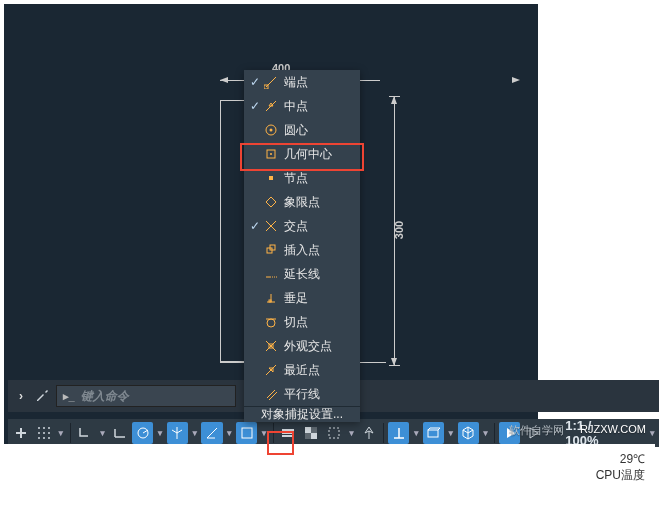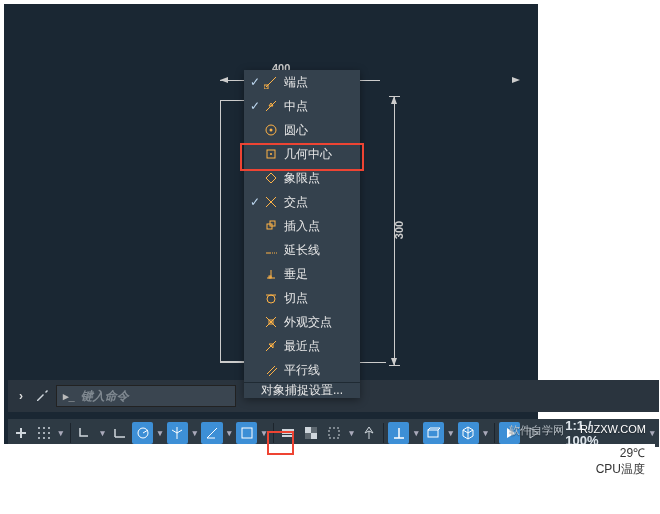--- a/index.html
+++ b/index.html
@@ -158,21 +158,21 @@
   .statusbar .drop { width:10px; font-size:9px; color:#aab; text-align:center; }
   .statusbar .zoom {
     padding: 0 20px; font-size: 13px; color:#dfe6ec;
   }
   
   .tempbar {
     position: absolute;
     left: 4px; top: 444px; width: 651px; height: 40px;
     background: #ffffff;
     display: flex; flex-direction: column;
-    align-items: flex-end; justify-content: flex-start;
+    align-items: flex-end; justify-content: flex-end;
     padding-right: 10px;
     color: #333;
     font-size: 12px;
   }
   
   .watermark {
     position: absolute;
     right: 14px; top: 423px;
     color: #b9c1c8;
     font-size: 11px;
@@ -372,20 +372,29 @@
           <rect x="3" y="3" width="8" height="8" stroke="#ffb347" fill="none"></rect>
           <circle cx="7" cy="7" r="1" fill="#ffb347"></circle>
         </svg>
       </span>
     <span class="lbl">几何中心</span>
   </div>
   <div class="menu-row">
     <span class="check"></span>
     <span class="ico">
         <svg viewBox="0 0 14 14">
+          <rect x="5" y="5" width="4" height="4" fill="#ffb347"></rect>
+        </svg>
+      </span>
+    <span class="lbl">节点</span>
+  </div>
+  <div class="menu-row">
+    <span class="check"></span>
+    <span class="ico">
+        <svg viewBox="0 0 14 14">
           <path d="M7 2l5 5-5 5-5-5z" stroke="#ffb347" fill="none"></path>
         </svg>
       </span>
     <span class="lbl">象限点</span>
   </div>
   <div class="menu-row">
     <span class="check">✓</span>
     <span class="ico">
         <svg viewBox="0 0 14 14">
           <path d="M2 2l10 10M12 2L2 12" stroke="#ffb347"></path>

